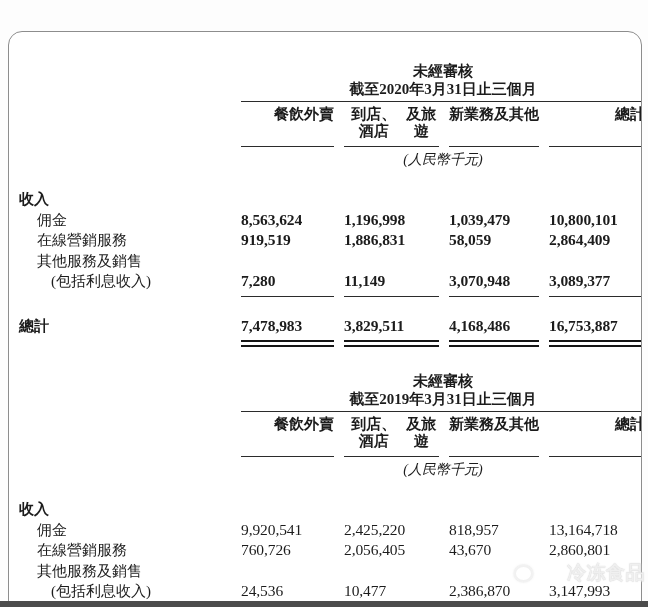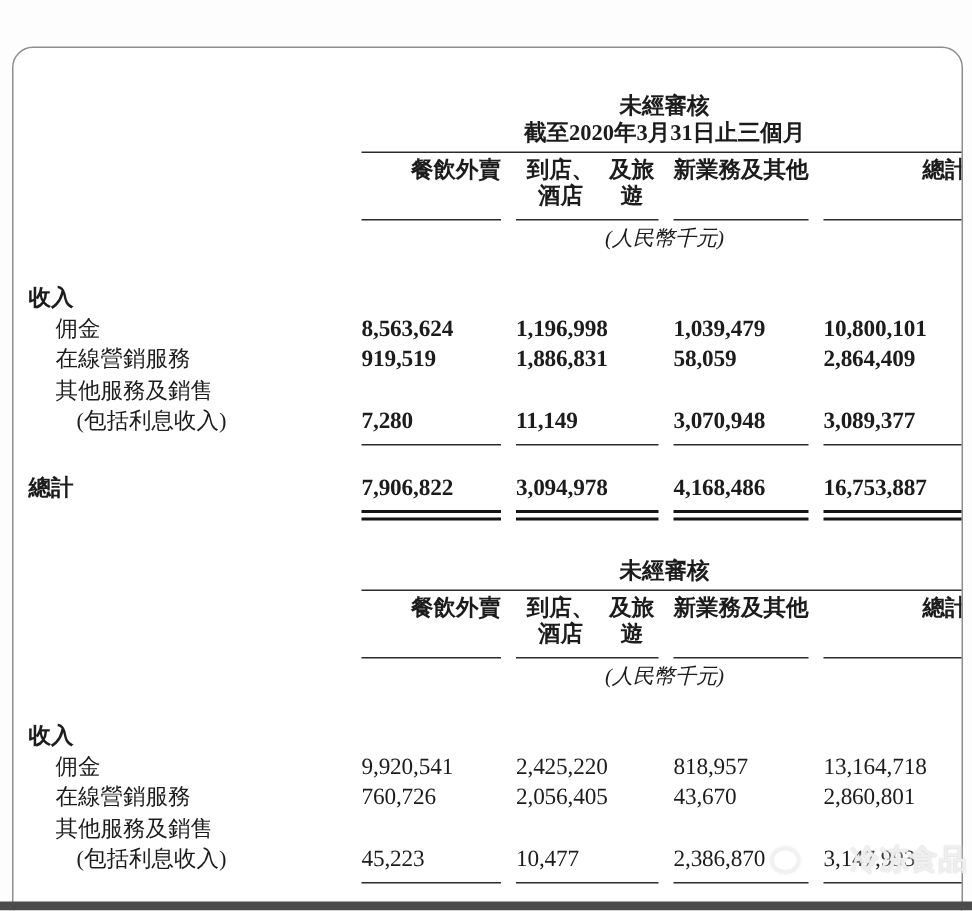--- a/index.html
+++ b/index.html
@@ -132,42 +132,43 @@
     <div class="row ub">
       <div class="lab ind2">(包括利息收入)</div>
       <div class="num">7,280</div>
       <div class="num">11,149</div>
       <div class="num">3,070,948</div>
       <div class="num">3,089,377</div>
     </div>
     <div class="row total-row">
       <div class="lab">總計</div>
       <div class="tcell">
-        <div class="num">7,906,822</div>
-        <div class="dbl"></div>
-      </div>
-      <div class="tcell">
-        <div class="num">3,094,978</div>
+        <div class="num">7,478,983</div>
+        <div class="dbl"></div>
+      </div>
+      <div class="tcell">
+        <div class="num">3,829,511</div>
         <div class="dbl"></div>
       </div>
       <div class="tcell">
         <div class="num">4,168,486</div>
         <div class="dbl"></div>
       </div>
       <div class="tcell">
         <div class="num">16,753,887</div>
         <div class="dbl"></div>
       </div>
     </div>
   </section>
 
   <section class="t2">
     <div class="row">
       <div class="phead">
         <div>未經審核</div>
+        <div>截至2019年3月31日止三個月</div>
       </div>
     </div>
     <div class="row colheads">
       <div class="hl"></div>
       <div class="hcell hc-right">
         <span>餐飲外賣</span>
       </div>
       <div class="hcell hc-center">
         <span>到店、酒店</span>
         <span>及旅遊</span>
@@ -198,21 +199,21 @@
       <div class="num">760,726</div>
       <div class="num">2,056,405</div>
       <div class="num">43,670</div>
       <div class="num">2,860,801</div>
     </div>
     <div class="row">
       <div class="lab ind1">其他服務及銷售</div>
     </div>
     <div class="row ub">
       <div class="lab ind2">(包括利息收入)</div>
-      <div class="num">45,223</div>
+      <div class="num">24,536</div>
       <div class="num">10,477</div>
       <div class="num">2,386,870</div>
       <div class="num">3,147,993</div>
     </div>
     <div class="row total-row">
       <div class="lab">總計</div>
       <div class="tcell">
         <div class="num">10,705,803</div>
 
       </div>

